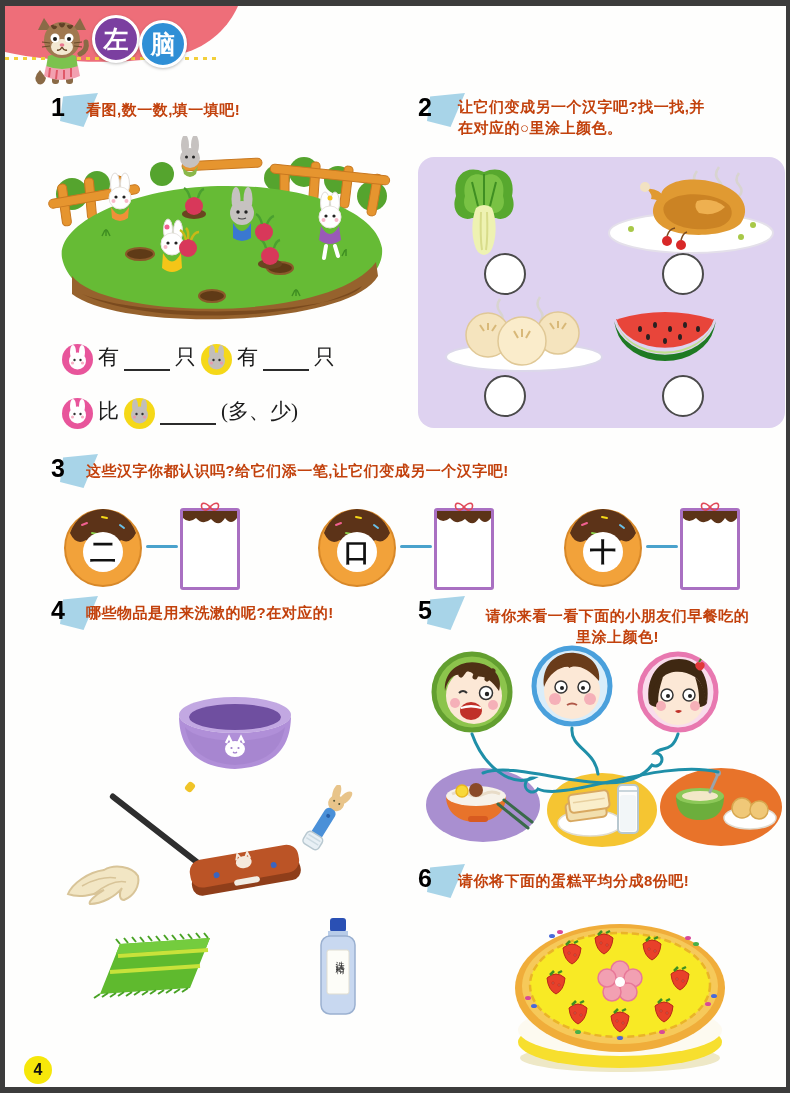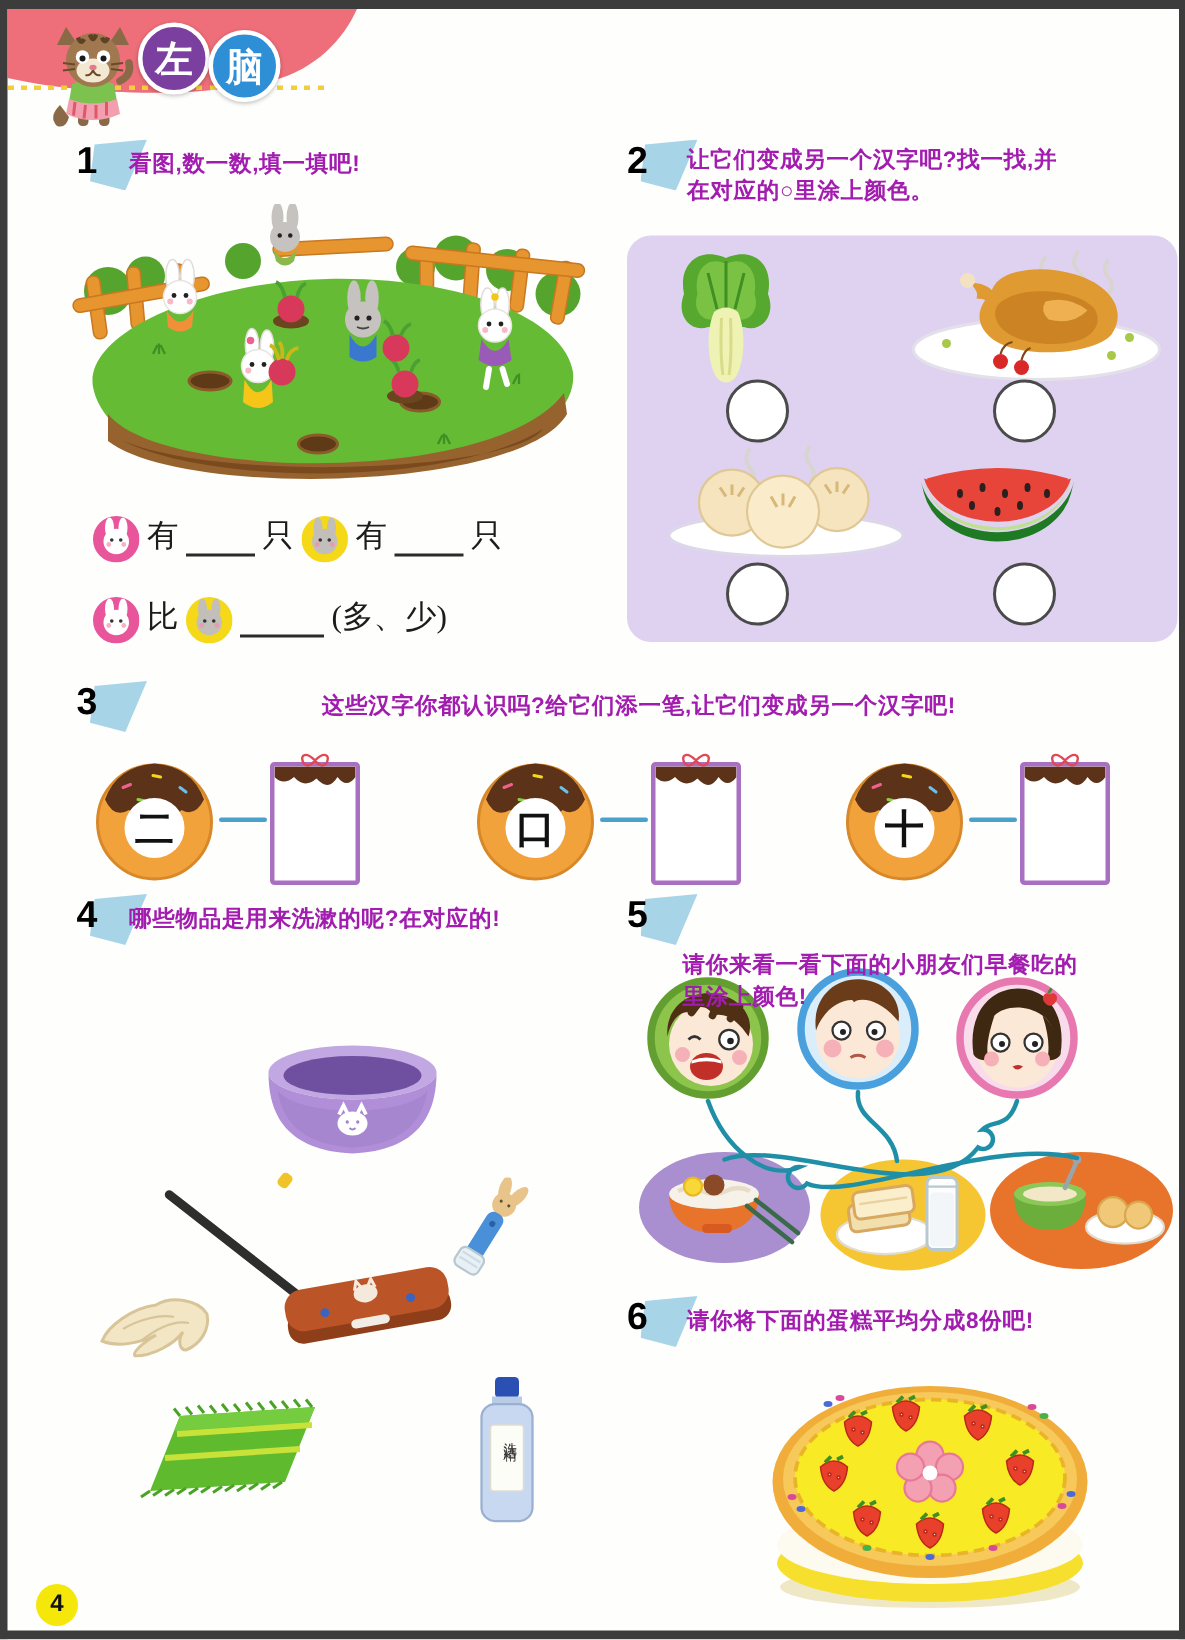--- a/index.html
+++ b/index.html
@@ -21,21 +21,21 @@
                display:flex;align-items:center;justify-content:center;
                color:#fff;font-size:25px;font-weight:bold;}
   .logo-left{left:92px;top:15px;background:#7b3fa0;}
   .logo-right{left:139px;top:20px;background:#2f8fd6;}
 
   
   .marker{position:absolute;width:50px;height:36px;z-index:2;}
   .marker .flag{position:absolute;left:12px;top:1px;width:38px;height:34px;background:#a8d4e8;
                 clip-path:polygon(8% 10%,100% 0,62% 100%,0 82%);}
   .marker .num{position:absolute;left:3px;top:1px;font-size:25px;font-weight:bold;color:#000;z-index:2;}
-  .sec-title{position:absolute;font-size:15px;font-weight:bold;color:#a21caf;
+  .sec-title{position:absolute;font-size:15px;font-weight:bold;color:#c2410c;
              line-height:21px;letter-spacing:.5px;z-index:2;}
 
   
   .fill-row{position:absolute;display:flex;align-items:flex-end;gap:5px;
             font-family:"Liberation Serif",serif;font-size:21px;color:#1c1c1c;}
   .rb-badge{width:31px;height:31px;border-radius:50%;flex:none;position:relative;top:4px;}
   .rb-badge svg{width:100%;height:100%;}
   .blank{display:inline-block;width:46px;height:24px;border-bottom:2px solid #2b2b2b;}
   .blank.wide{width:56px;}
 
@@ -360,21 +360,21 @@
     </svg>
 
     <div class="ans-circle" style="left:66px;top:218px;"></div>
     <div class="ans-circle" style="left:244px;top:218px;"></div>
   </div>
 
   <div class="marker" style="left:48px;top:453px;">
     <div class="flag"></div>
     <span class="num">3</span>
   </div>
-  <div class="sec-title" style="left:86px;top:460px;width:680px;text-align:center;">这些汉字你都认识吗?给它们添一笔,让它们变成另一个汉字吧!</div>
+  <div class="sec-title" style="left:86px;top:460px;width:680px;">这些汉字你都认识吗?给它们添一笔,让它们变成另一个汉字吧!</div>
 
   <svg class="donut" style="left:62px;top:503px;" viewBox="0 0 82 86">
     <circle cx="41" cy="45" r="38" fill="#f2a23a" stroke="#d88828" stroke-width="2"></circle>
     <path d="M8,30 Q16,8 41,6 Q66,8 74,30 Q68,42 59,37 Q51,46 43,37 Q33,46 24,37 Q14,43 8,30 Z" fill="#5c3318"></path>
     <g stroke-width="2" stroke-linecap="round">
       <path d="M20,22 l5,-2" stroke="#f06090"></path>
         <path d="M40,14 l5,1" stroke="#f5d818"></path>
       <path d="M58,22 l4,3" stroke="#6ac0e8"></path>
         <path d="M30,30 l5,1" stroke="#8ad048"></path>
     </g>
@@ -507,21 +507,21 @@
       <rect x="5" y="20" width="34" height="78" rx="9" fill="#c8d8f0" stroke="#9ab0d0" stroke-width="1.5"></rect>
       <rect x="11" y="34" width="22" height="44" rx="2" fill="#fdfdf8" stroke="#e0ddd0" stroke-width="1"></rect>
     </svg>
     <div class="bottle-label" style="left:17px;top:38px;">洗洁精</div>
   </div>
 
   <div class="marker" style="left:415px;top:595px;">
     <div class="flag"></div>
     <span class="num">5</span>
   </div>
-  <div class="sec-title" style="left:455px;top:633px;width:325px;">
+  <div class="sec-title" style="left:455px;top:605px;width:325px;text-align:center;">
     <span>请你来看一看下面的小朋友们早餐吃的</span><br>
     <span>里涂上颜色!</span>
   </div>
 
   <svg class="s5lines" viewBox="0 0 375 215">
     <g fill="none" stroke="#1f8fa8" stroke-width="3" stroke-linecap="round">
       <path d="M57,94 C68,125 95,148 118,138 a7,7 0 1,0 5,11 C150,162 245,118 303,132"></path>
       <path d="M157,88 C155,108 180,110 183,134"></path>
       <path d="M263,94 C257,113 247,106 240,113 a6.5,6.5 0 1,1 -3,12 C205,168 108,118 68,133"></path>
     </g>

